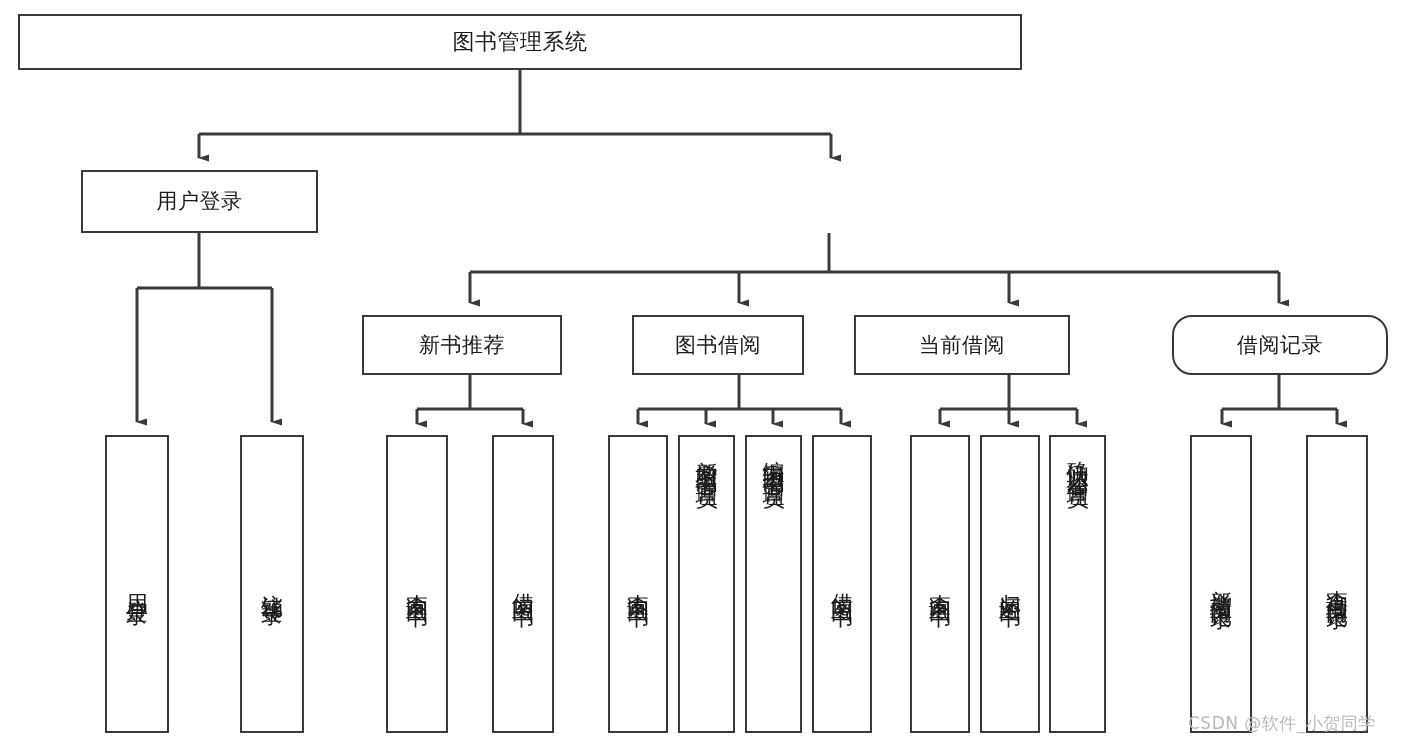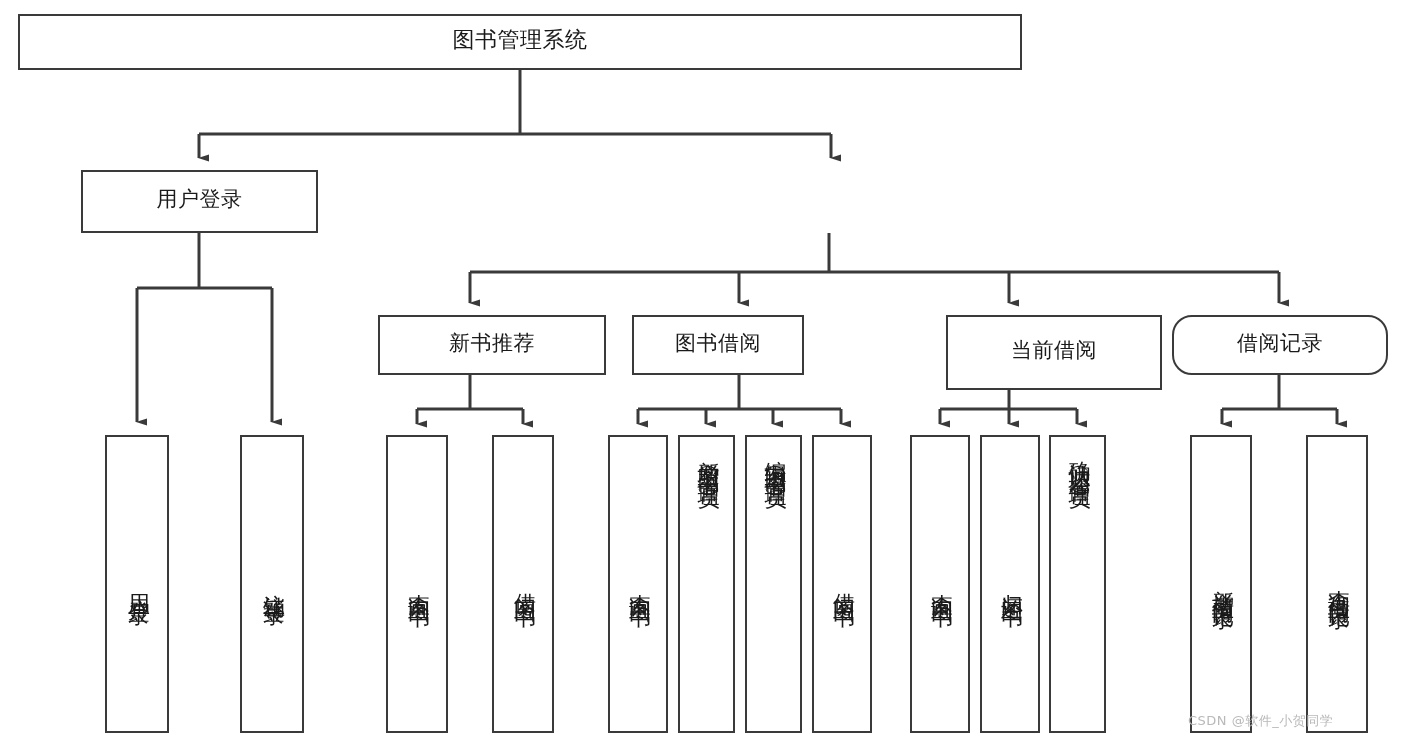--- a/index.html
+++ b/index.html
@@ -37,21 +37,20 @@
     z-index: 2;
   }
   .node.root {
     border-width: 2px;
   }
   .node-label {
     display: block;
     text-align: left;
     letter-spacing: 0.5px;
     line-height: 1.15;
-    font-family: Liberation Mono, monospace;
   }
   .node.horiz .node-label {
     font-size: 21px;
   }
   .node.root .node-label {
     font-size: 22px;
   }
   
   .node.vert {
     align-items: flex-start;
@@ -66,21 +65,21 @@
     line-height: 1;
     white-space: nowrap;
   }
   .node.vert.middle {
     align-items: center;
     padding-top: 0;
   }
   .watermark {
     position: absolute;
     color: #b9b9b9;
-    font-size: 13px;
+    font-size: 17px;
     letter-spacing: 0.5px;
     white-space: nowrap;
     z-index: 5;
     left: 1188px;
     top: 712px;
   }
 </style>
 </head>
 <body>
 
@@ -138,27 +137,27 @@
   </svg>
 
   <div class="node root horiz" style="left:18px; top:14px; width:1004px; height:56px;">
     <span class="node-label">图书管理系统</span>
   </div>
 
   <div class="node horiz" style="left:81px; top:170px; width:237px; height:63px;">
     <span class="node-label">用户登录</span>
   </div>
 
-  <div class="node horiz" style="left:378px; top:315px; width:228px; height:60px;">
+  <div class="node horiz" style="left:362px; top:315px; width:200px; height:60px;">
     <span class="node-label">新书推荐</span>
   </div>
   <div class="node horiz" style="left:632px; top:315px; width:172px; height:60px;">
     <span class="node-label">图书借阅</span>
   </div>
-  <div class="node horiz" style="left:946px; top:315px; width:216px; height:75px;">
+  <div class="node horiz" style="left:854px; top:315px; width:216px; height:60px;">
     <span class="node-label">当前借阅</span>
   </div>
   <div class="node horiz" style="left:1172px; top:315px; width:216px; height:60px;border-radius:20px;">
     <span class="node-label">借阅记录</span>
   </div>
 
   <div class="node vert middle" style="left:105px; top:435px; width:64px; height:298px;">
     <span class="node-label">用户登录</span>
   </div>
   <div class="node vert middle" style="left:240px; top:435px; width:64px; height:298px;">

